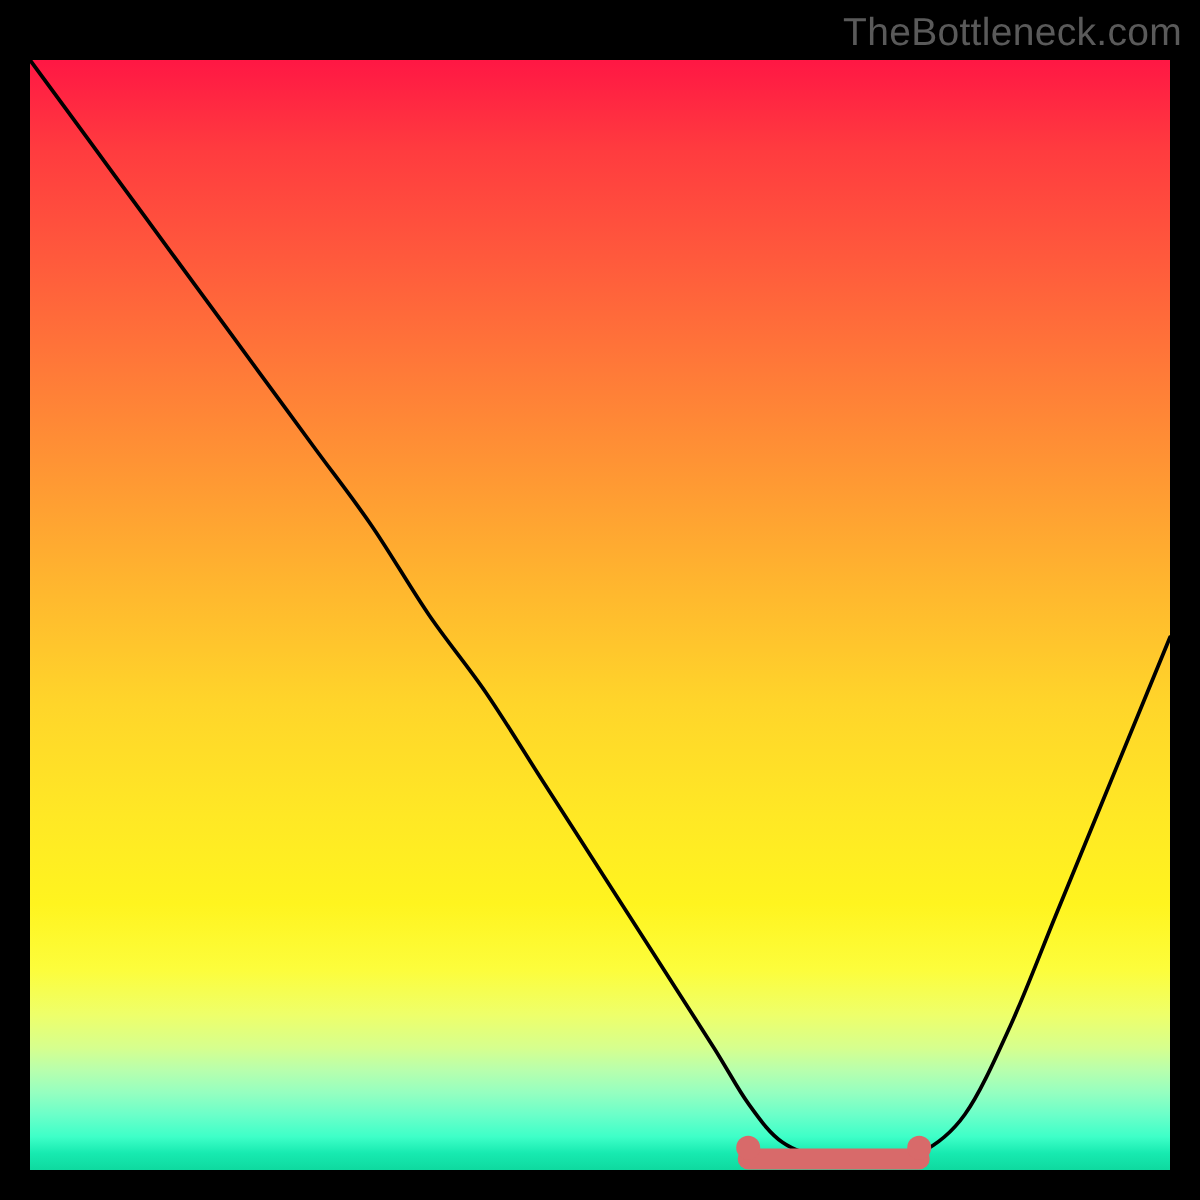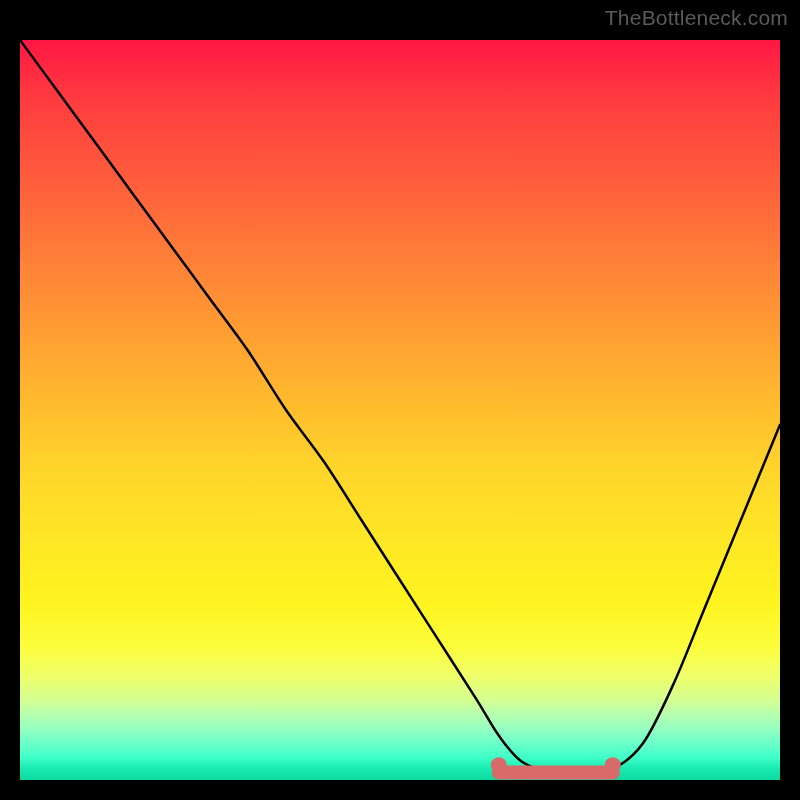--- a/index.html
+++ b/index.html
@@ -15,21 +15,21 @@
     position: relative;
     width: 800px;
     height: 800px;
     background: #000;
   }
   .watermark {
     position: absolute;
     top: 6px;
     right: 12px;
     color: #5a5a5a;
-    font-size: 21px;
+    font-size: 26px;
     font-weight: 500;
     letter-spacing: 0.2px;
     z-index: 5;
     user-select: none;
   }
   .plot-area {
     position: absolute;
     left: 20px;
     top: 40px;
     width: 760px;

